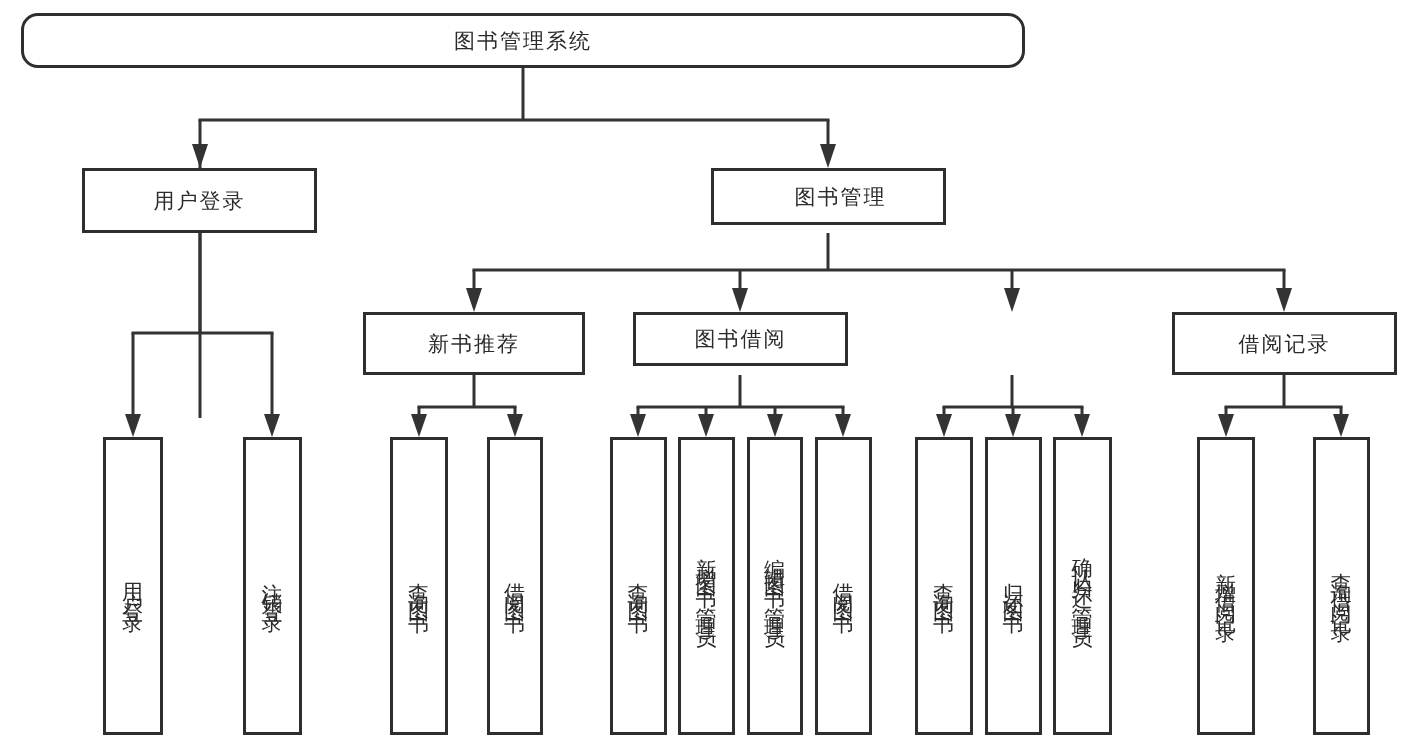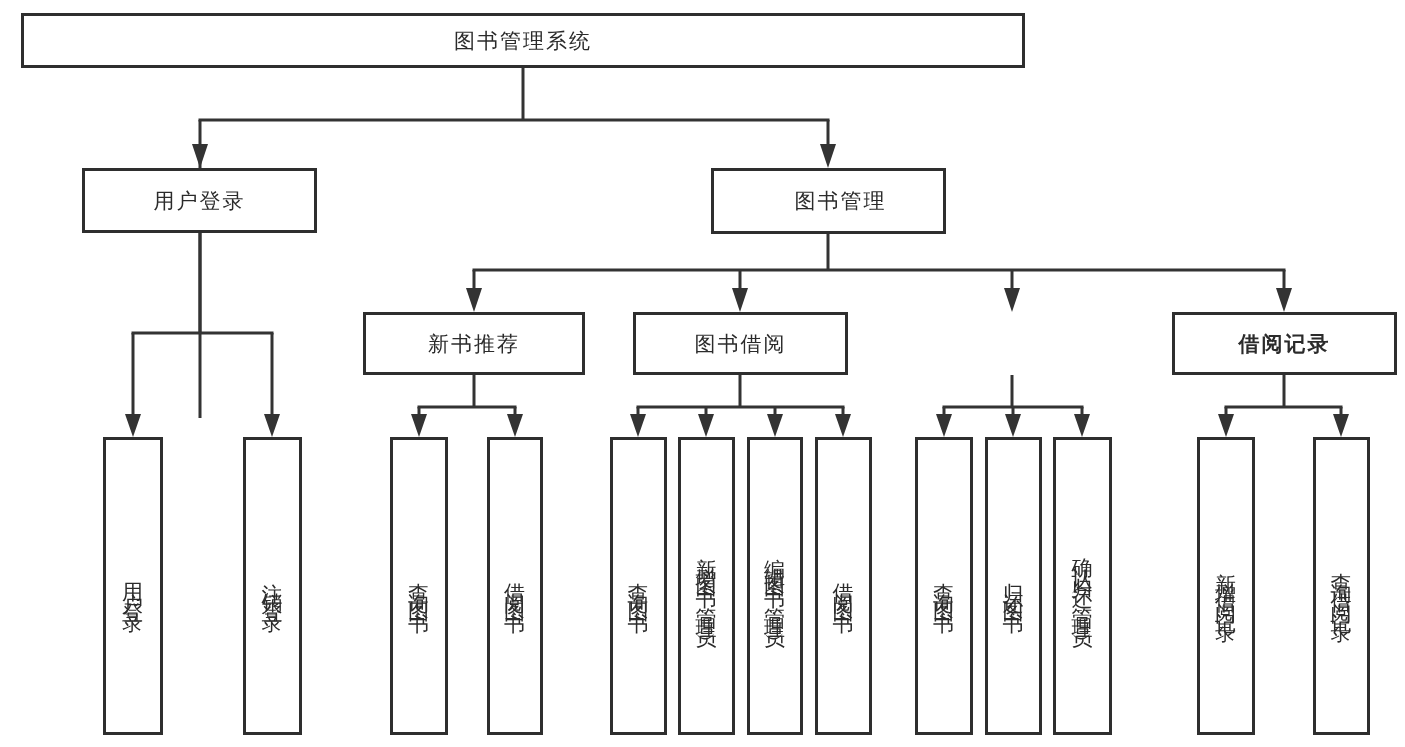--- a/index.html
+++ b/index.html
@@ -138,28 +138,28 @@
       <path d="M1224.5 407 H1342.5"></path>
       <path d="M1226 407 V416"></path>
       <path d="M1341 407 V416"></path>
     </g>
     <g fill="#333333" stroke="none">
       <polygon points="1218,414 1234,414 1226,437"></polygon>
       <polygon points="1333,414 1349,414 1341,437"></polygon>
     </g>
   </svg>
 
-  <div class="node h" style="left:21px; top:13px; width:1004px; height:55px;">图书管理系统</div>
+  <div class="node h" style="left:21px; top:13px; width:1004px; height:55px;border-radius:17px;">图书管理系统</div>
 
   <div class="node h" style="left:82px; top:168px; width:235px; height:65px;">用户登录</div>
-  <div class="node h" style="left:711px; top:168px; width:235px; height:66px;padding-left:24px;">图书管理</div>
+  <div class="node h" style="left:711px; top:168px; width:235px; height:57px;padding-left:24px;">图书管理</div>
 
   <div class="node h" style="left:363px; top:312px; width:222px; height:63px;">新书推荐</div>
-  <div class="node h" style="left:633px; top:312px; width:215px; height:63px;">图书借阅</div>
-  <div class="node h" style="left:1172px; top:312px; width:225px; height:63px;font-weight:bold;">借阅记录</div>
+  <div class="node h" style="left:633px; top:312px; width:215px; height:54px;">图书借阅</div>
+  <div class="node h" style="left:1172px; top:312px; width:225px; height:63px;">借阅记录</div>
 
   <div class="node v" style="left:103px; top:437px; width:60px; height:298px;">
     <span>用户登录</span>
   </div>
   <div class="node v" style="left:243px; top:437px; width:59px; height:298px;">
     <span>注销登录</span>
   </div>
 
   <div class="node v" style="left:390px; top:437px; width:58px; height:298px;">
     <span>查询图书</span>

